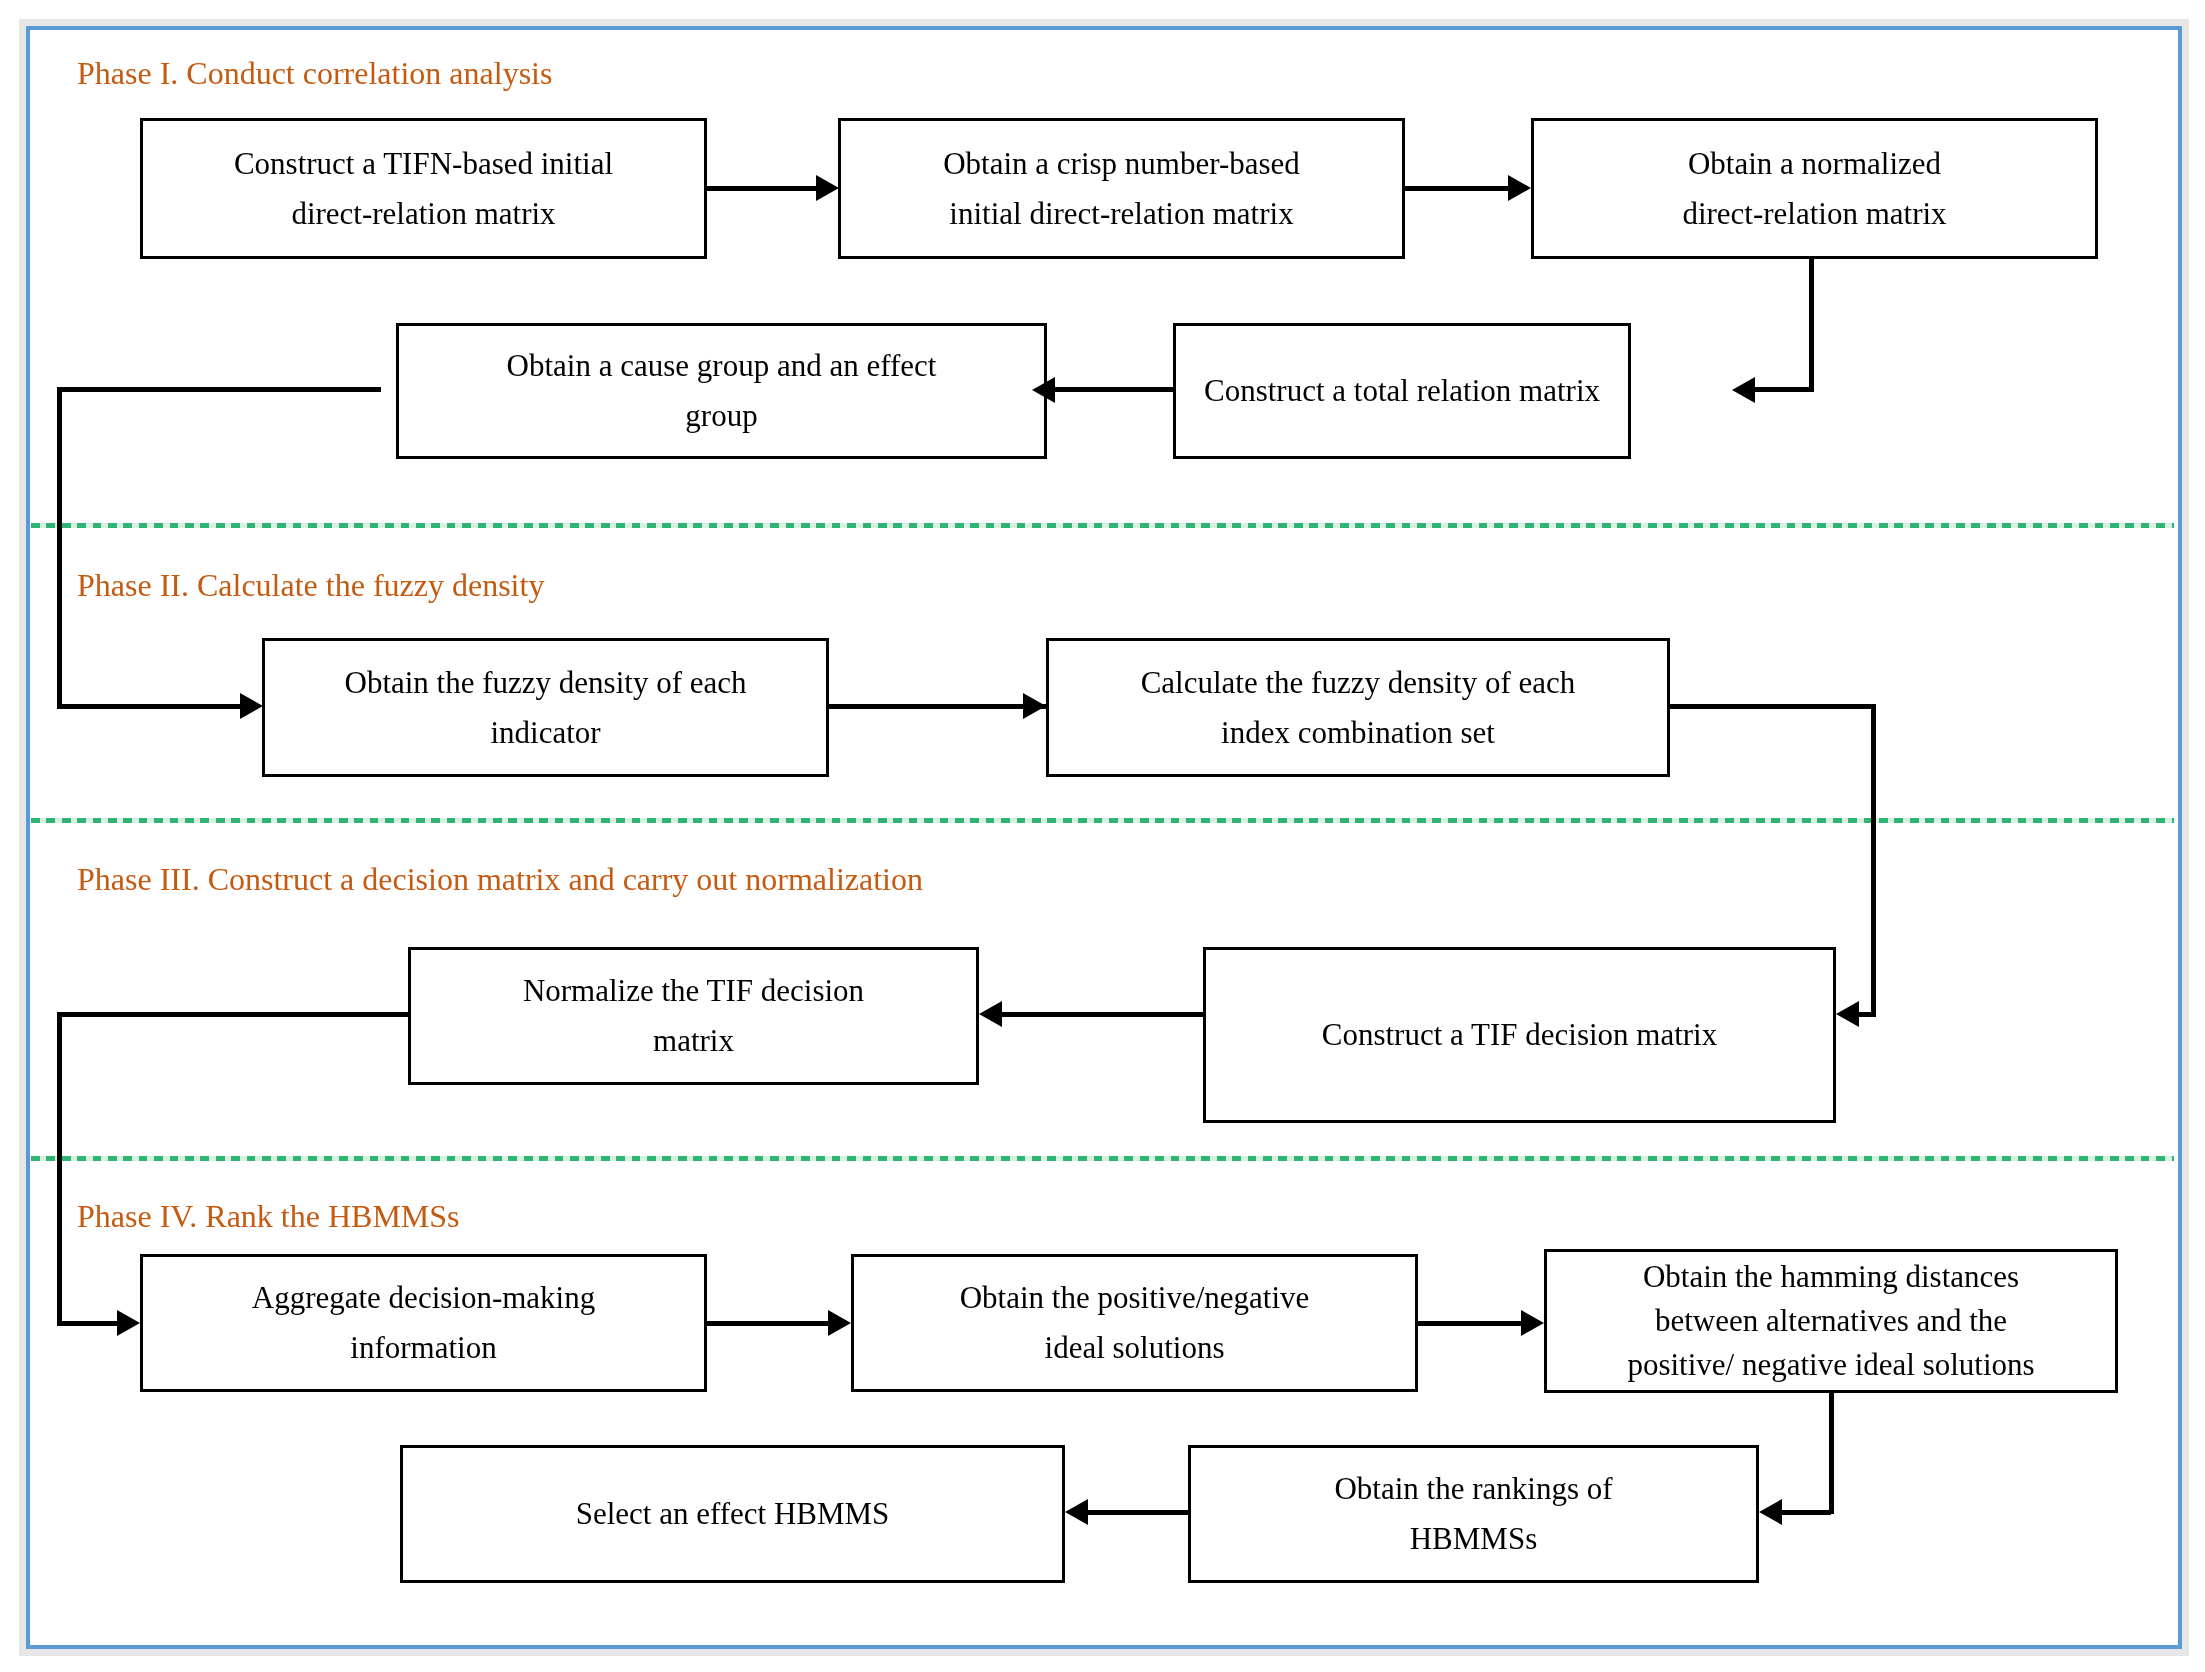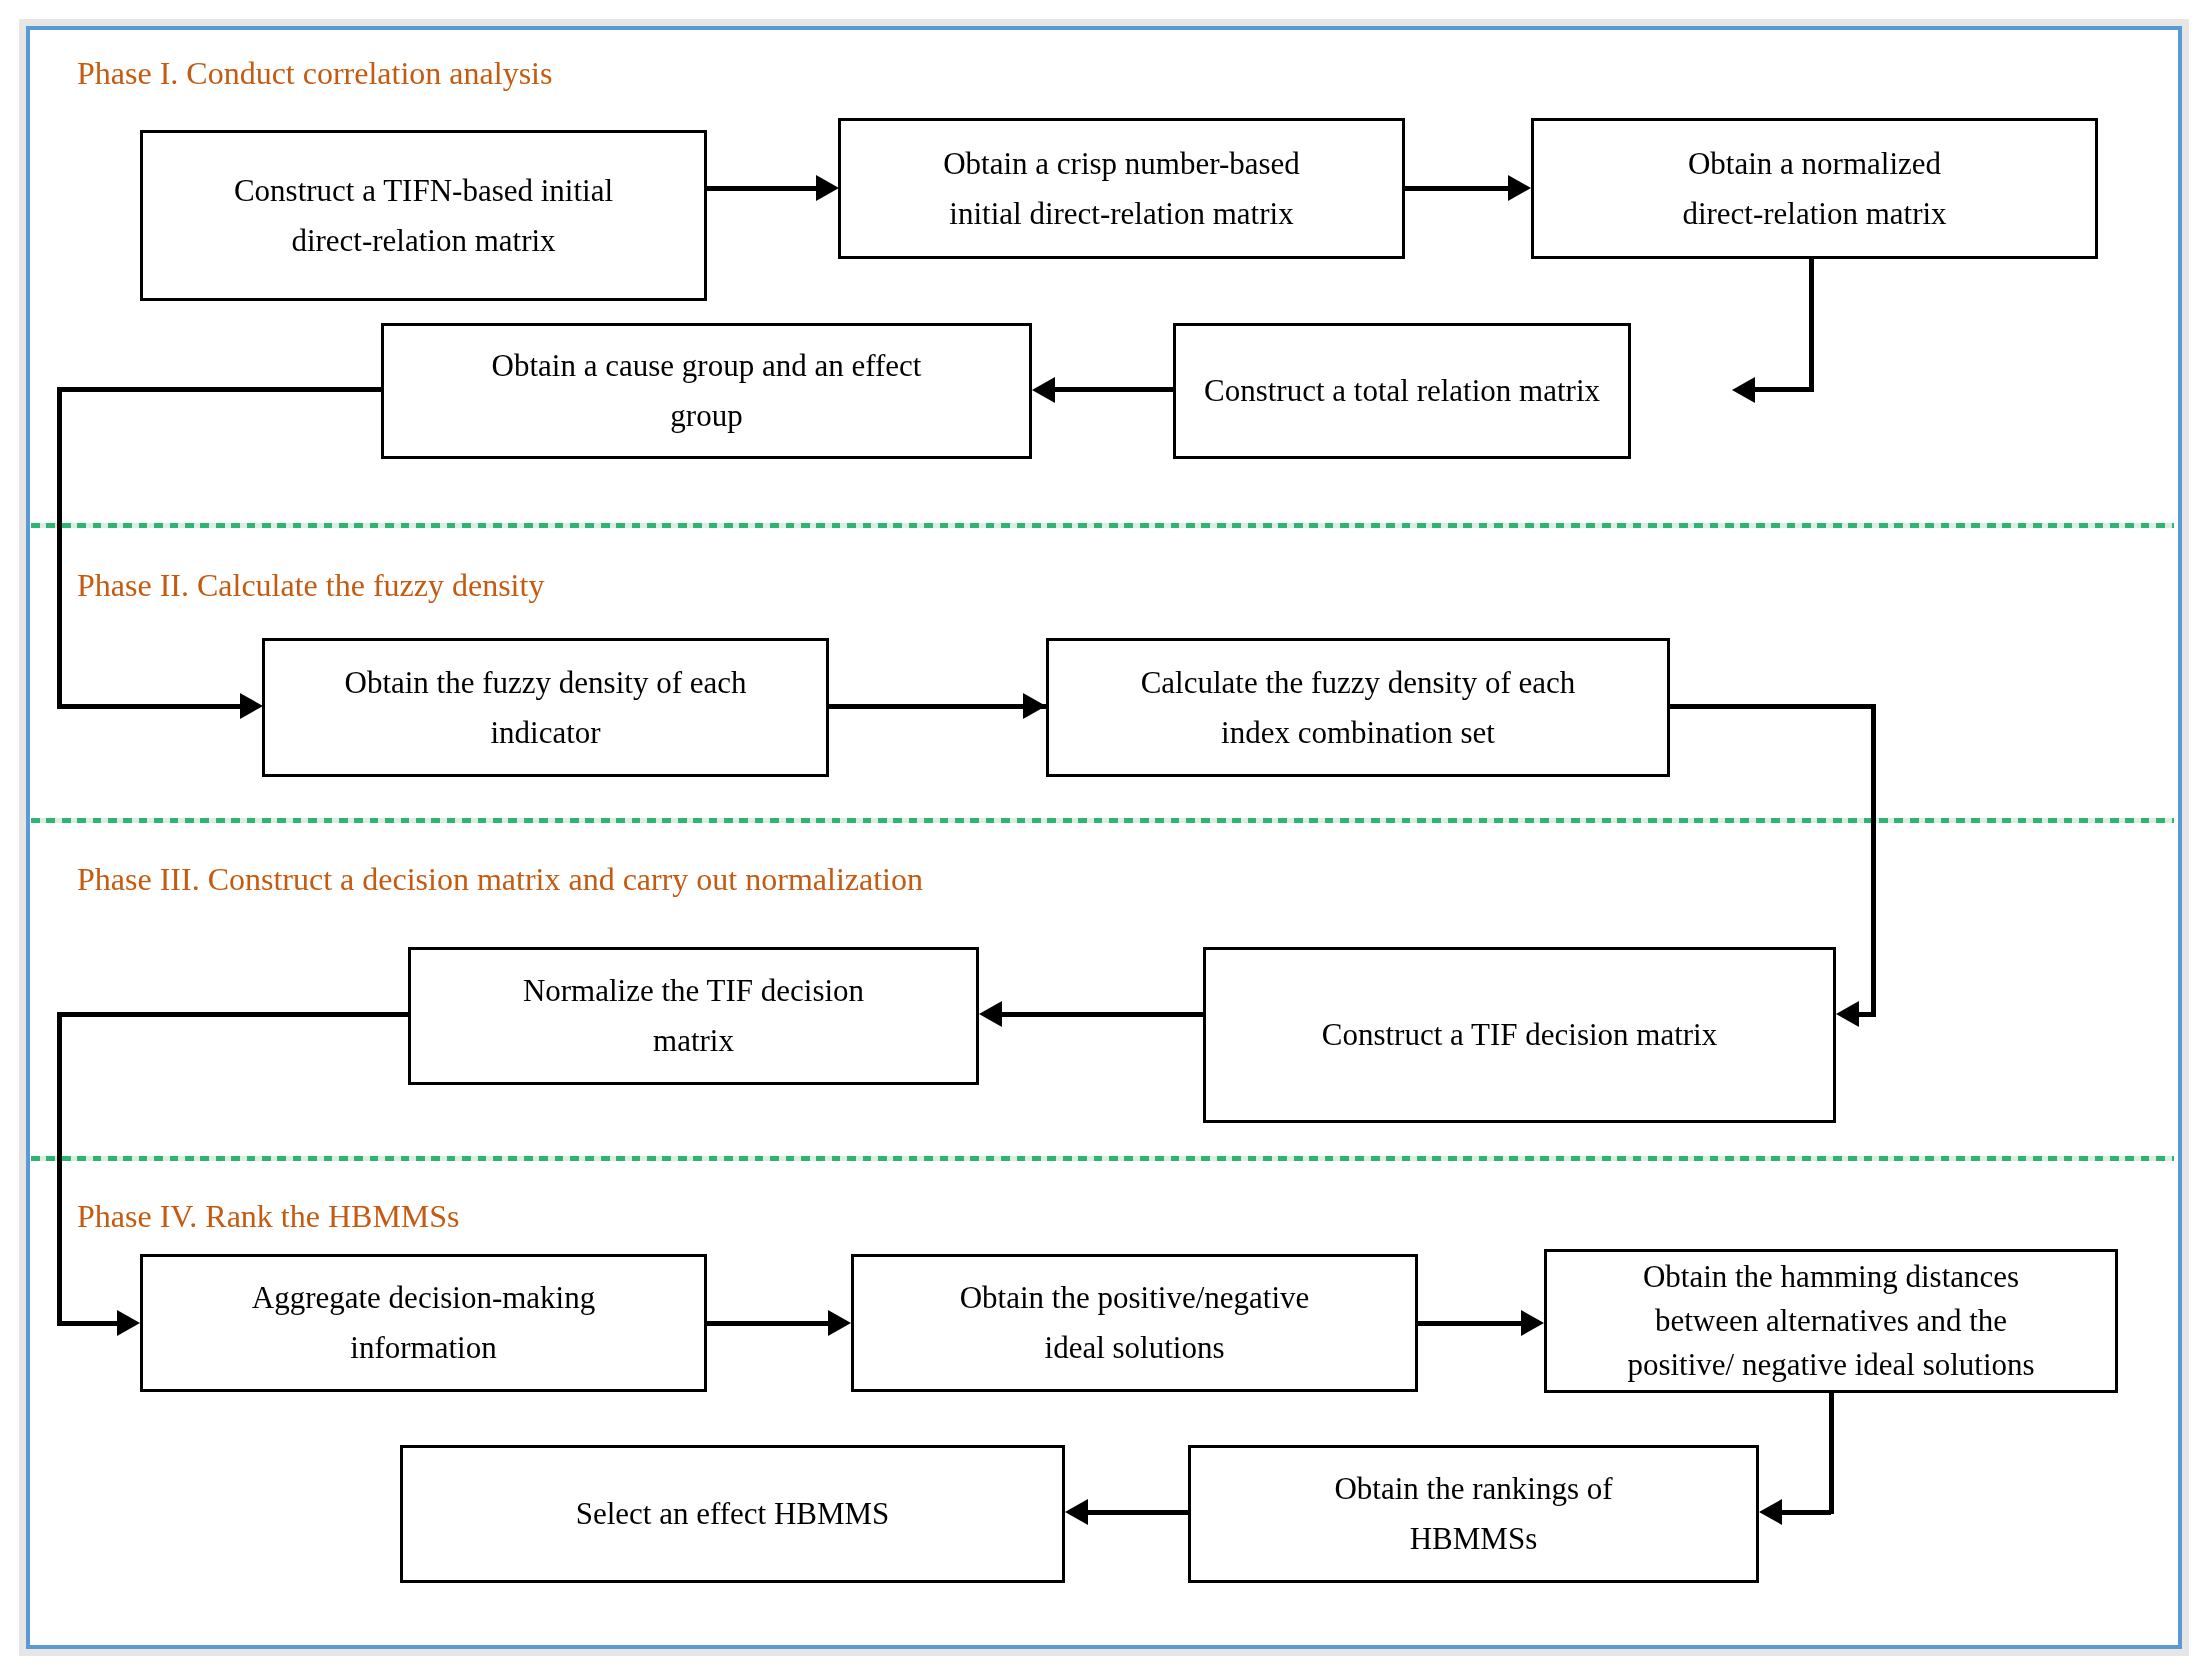--- a/index.html
+++ b/index.html
@@ -63,27 +63,27 @@
 
 <div class="divider" style="top:523px"></div>
 <div class="divider" style="top:818px"></div>
 <div class="divider" style="top:1156px"></div>
 
 <div class="phase-title" style="top:44px">Phase I. Conduct correlation analysis</div>
 <div class="phase-title" style="top:556px">Phase II. Calculate the fuzzy density</div>
 <div class="phase-title" style="top:850px">Phase III. Construct a decision matrix and carry out normalization</div>
 <div class="phase-title" style="top:1187px">Phase IV. Rank the HBMMSs</div>
 
-<div class="box" style="left:140px;top:130px;width:567px;height:171px">Construct a TIFN-based initial
+<div class="box" style="left:140px;top:118px;width:567px;height:141px">Construct a TIFN-based initial
 direct-relation matrix</div>
 <div class="box" style="left:838px;top:118px;width:567px;height:141px">Obtain a crisp number-based
 initial direct-relation matrix</div>
 <div class="box" style="left:1531px;top:118px;width:567px;height:141px">Obtain a normalized
 direct-relation matrix</div>
-<div class="box" style="left:381px;top:323px;width:651px;height:136px">Obtain a cause group and an effect
+<div class="box" style="left:396px;top:323px;width:651px;height:136px">Obtain a cause group and an effect
 group</div>
 <div class="box" style="left:1173px;top:323px;width:458px;height:136px">Construct a total relation matrix</div>
 
 <div class="box" style="left:262px;top:638px;width:567px;height:139px">Obtain the fuzzy density of each
 indicator</div>
 <div class="box" style="left:1046px;top:638px;width:624px;height:139px">Calculate the fuzzy density of each
 index combination set</div>
 
 <div class="box" style="left:408px;top:947px;width:571px;height:138px">Normalize the TIF decision
 matrix</div>

